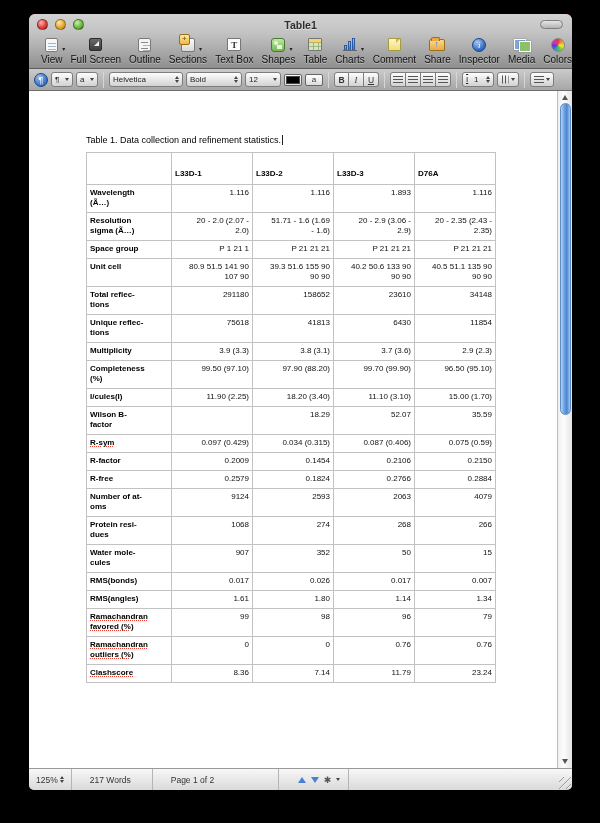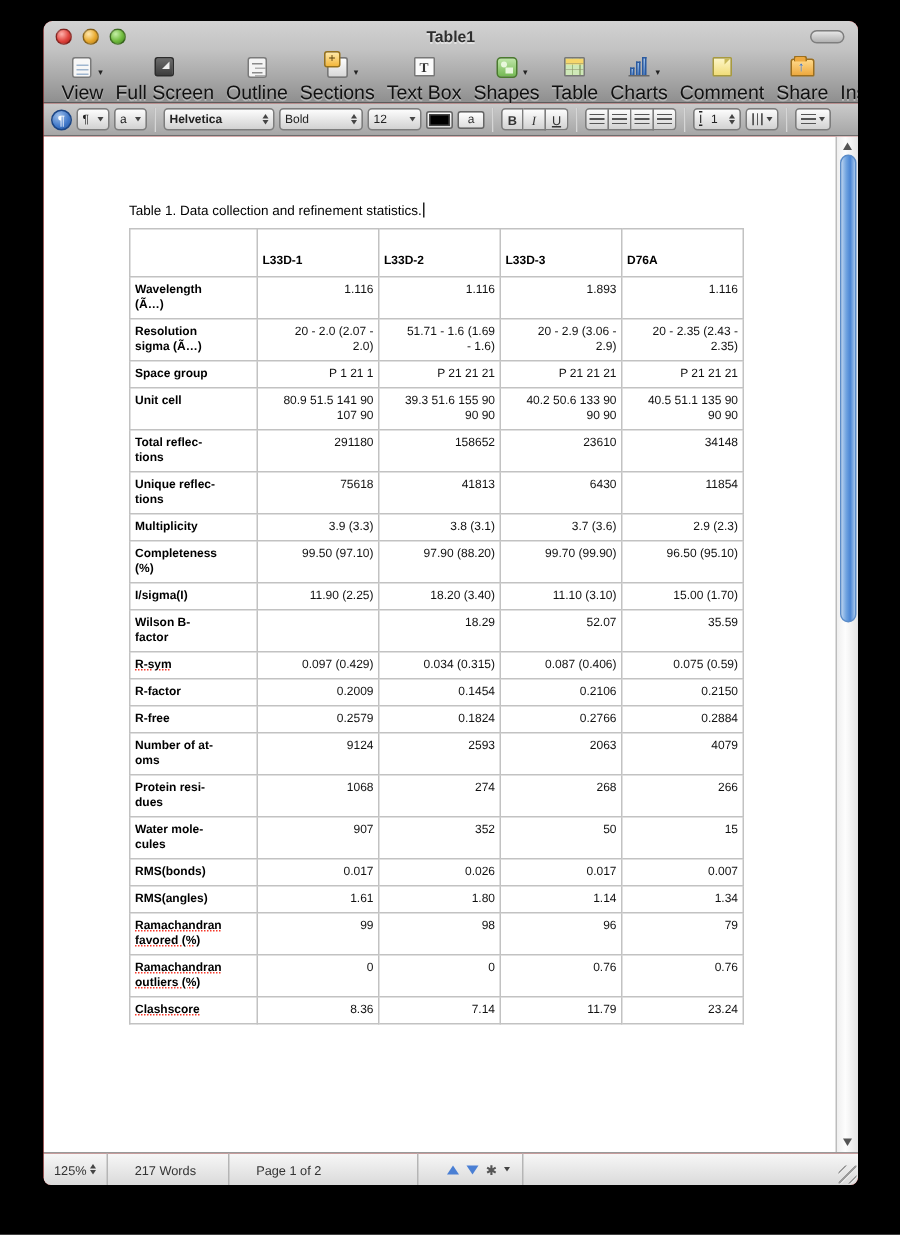--- a/index.html
+++ b/index.html
@@ -16,21 +16,21 @@
   .traffic { display:flex; gap:7px; margin-left:8px; }
   .light { width:11px; height:11px; border-radius:50%; border:1px solid rgba(0,0,0,.35); }
   .light.red { background:radial-gradient(circle at 35% 30%, #ffb3ad, #e0443e 55%, #a21b14); }
   .light.yellow { background:radial-gradient(circle at 35% 30%, #ffe9b0, #e8a92d 55%, #a8741a); }
   .light.green { background:radial-gradient(circle at 35% 30%, #c6f0a8, #6fba3c 55%, #3d7d1f); }
   .win-title { position:absolute; left:0; right:0; text-align:center; font-size:10.5px; font-weight:bold; color:#2e2e2e; text-shadow:0 1px 0 rgba(255,255,255,.5); }
   .pill { position:absolute; right:9px; top:6px; width:23px; height:9px; border-radius:5px; border:1px solid #7e7e7e; background:linear-gradient(#e6e6e6,#b2b2b2); }
   .toolbar { height:33px; display:flex; align-items:flex-start; padding:1px 6px 0 8px; }
   .tb-item { display:flex; flex-direction:column; align-items:center; margin:0 4px; cursor:default; }
   .tb-icon { height:17px; display:flex; align-items:center; justify-content:center; position:relative; }
-  .tb-label { font-size:13px; color:#111; margin-top:1px; white-space:nowrap; text-shadow:0 1px 0 rgba(255,255,255,.35); }
+  .tb-label { font-size:10px; color:#111; margin-top:1px; white-space:nowrap; text-shadow:0 1px 0 rgba(255,255,255,.35); }
   .dd-arrow { font-size:6px; color:#222; position:absolute; right:-7px; bottom:1px; }
   .spacer-a { width:26px; } .spacer-b { width:26px; } .spacer-c { width:22px; }
   
   .ic-doc { width:13px; height:14px; background:#f7f7f7; border:1px solid #7a7a7a; border-radius:2px;
             background-image:linear-gradient(#9fb6cf 0 0),linear-gradient(#9fb6cf 0 0),linear-gradient(#9fb6cf 0 0);
             background-size:8px 1px; background-repeat:no-repeat; background-position:2px 4px,2px 7px,2px 10px; }
   .ic-full { width:13px; height:13px; background:linear-gradient(#6b6b6b,#3d3d3d); border:1px solid #2c2c2c; border-radius:2px; position:relative; }
   .ic-full:after { content:""; position:absolute; right:2px; top:2px; width:0; height:0; border-left:5px solid transparent; border-top:5px solid #eee; transform:rotate(90deg); }
   .ic-outline { width:13px; height:14px; background:#f4f4f4; border:1px solid #7a7a7a; border-radius:2px;
             background-image:linear-gradient(#8a8a8a 0 0),linear-gradient(#b0b0b0 0 0),linear-gradient(#8a8a8a 0 0),linear-gradient(#b0b0b0 0 0);
@@ -225,21 +225,21 @@
     <span class="fb-circle">¶</span>
     <span class="fb-btn fb-mini">
         <span>¶</span>
         <span class="tri-dn"></span>
       </span>
     <span class="fb-btn fb-mini">
         <span>a</span>
         <span class="tri-dn"></span>
       </span>
     <span class="fb-sep"></span>
-    <span class="fb-select" style="width:74px; justify-content:space-between;font-weight:bold;">
+    <span class="fb-select" style="width:74px; justify-content:space-between;">
         <span>Helvetica</span>
         <span class="stepper">
           <i class="up"></i>
           <i class="dn"></i>
         </span>
       </span>
     <span class="fb-select" style="width:56px; justify-content:space-between;">
         <span>Bold</span>
         <span class="stepper">
           <i class="up"></i>
@@ -379,21 +379,21 @@
             </tr>
             <tr>
               <td class="lbl">Completeness
 (%)</td>
               <td class="val">99.50 (97.10)</td>
               <td class="val">97.90 (88.20)</td>
               <td class="val">99.70 (99.90)</td>
               <td class="val">96.50 (95.10)</td>
             </tr>
             <tr>
-              <td class="lbl">I/sigma(I)</td>
+              <td class="lbl">I/cules(I)</td>
               <td class="val">11.90 (2.25)</td>
               <td class="val">18.20 (3.40)</td>
               <td class="val">11.10 (3.10)</td>
               <td class="val">15.00 (1.70)</td>
             </tr>
             <tr>
               <td class="lbl">Wilson B-
 factor</td>
               <td class="val"></td>
               <td class="val">18.29</td>

